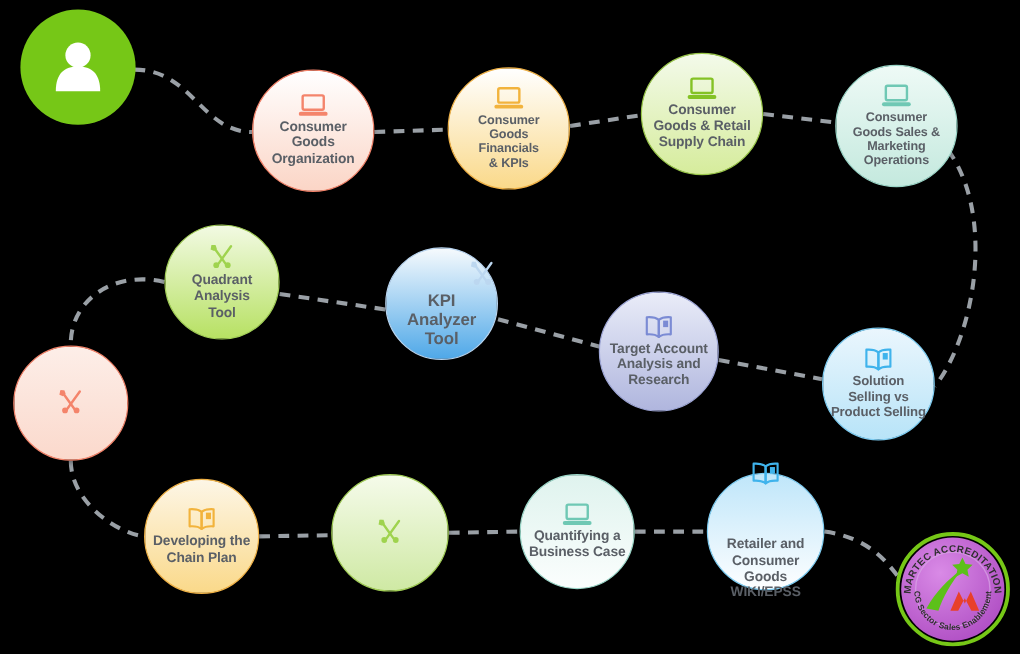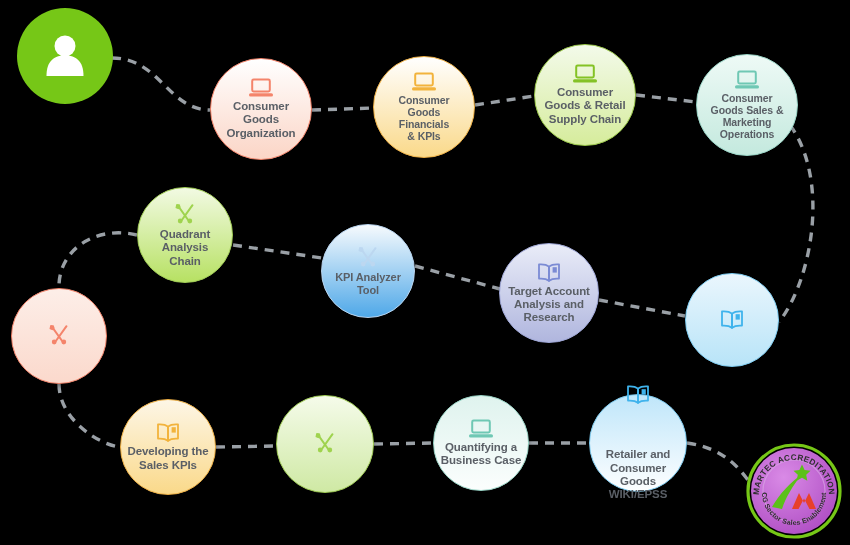--- a/index.html
+++ b/index.html
@@ -90,23 +90,23 @@
             <g stroke="#9fd34e" stroke-width="2" fill="none" stroke-linecap="round">
               <path d="M4.5 3.2 L15.5 18.5"></path>
               <path d="M19.5 3.2 L8.5 18.5"></path>
             </g>
             <path d="M3.2 2.2 l3.4 0 l1.1 3.0 l-2.2 2.0 l-3.0 -1.2 Z" fill="#9fd34e"></path>
             <circle cx="16.8" cy="19.0" r="2.4" fill="#9fd34e"></circle>
             <circle cx="7.2" cy="19.0" r="2.4" fill="#9fd34e"></circle>
           </svg></span>
         <span class="lbl" style="white-space: pre-line;">Quadrant
 Analysis
-Chain</span>
-      </div>
-      <div class="node" style="left: 321px; top: 224px; width: 94px; height: 94px; border: 1.6px solid rgb(184, 212, 239); background: linear-gradient(rgb(246, 250, 253) 0%, rgb(79, 168, 232) 100%); font-size: 11px;">
+Tool</span>
+      </div>
+      <div class="node" style="left: 321px; top: 206px; width: 94px; height: 94px; border: 1.6px solid rgb(184, 212, 239); background: linear-gradient(rgb(246, 250, 253) 0%, rgb(79, 168, 232) 100%); font-size: 14px; align-items: flex-end;">
         <span class="ico"><svg width="24" height="24" viewBox="0 0 24 24">
             <g stroke="#bcd7f0" stroke-width="2" fill="none" stroke-linecap="round">
               <path d="M4.5 3.2 L15.5 18.5"></path>
               <path d="M19.5 3.2 L8.5 18.5"></path>
             </g>
             <path d="M3.2 2.2 l3.4 0 l1.1 3.0 l-2.2 2.0 l-3.0 -1.2 Z" fill="#bcd7f0"></path>
             <circle cx="16.8" cy="19.0" r="2.4" fill="#bcd7f0"></circle>
             <circle cx="7.2" cy="19.0" r="2.4" fill="#bcd7f0"></circle>
           </svg></span>
         <span class="lbl" style="white-space: pre-line;">KPI Analyzer
@@ -125,20 +125,23 @@
 Research</span>
       </div>
       <div class="node" style="left: 685px; top: 273px; width: 94px; height: 94px; border: 1.6px solid rgb(127, 205, 242); background: linear-gradient(rgb(234, 246, 253) 0%, rgb(184, 228, 248) 100%); font-size: 11px;">
         <span class="ico"><svg width="26" height="21" viewBox="0 0 26 21">
             <g fill="none" stroke="#3fb3ec" stroke-width="1.8" stroke-linejoin="round">
               <path d="M13 4.6 C10.6 2.6 7.2 2.1 3 2.4 L3 16.6 C7.2 16.3 10.6 16.8 13 18.8 Z"></path>
               <path d="M13 4.6 C15.4 2.6 18.8 2.1 23 2.4 L23 16.6 C18.8 16.3 15.4 16.8 13 18.8 Z"></path>
             </g>
             <rect x="16.6" y="5.2" width="4.2" height="5.4" fill="#3fb3ec"></rect>
           </svg></span>
+        <span class="lbl" style="white-space: pre-line;">Solution
+Selling vs
+Product Selling</span>
       </div>
       <div class="node" style="left: 11px; top: 288px; width: 96px; height: 96px; border: 1.6px solid rgb(242, 131, 106); background: linear-gradient(rgb(253, 238, 232) 0%, rgb(251, 217, 204) 100%); font-size: 11.5px;">
         <span class="ico"><svg width="24" height="24" viewBox="0 0 24 24">
             <g stroke="#f4846b" stroke-width="2" fill="none" stroke-linecap="round">
               <path d="M4.5 3.2 L15.5 18.5"></path>
               <path d="M19.5 3.2 L8.5 18.5"></path>
             </g>
             <path d="M3.2 2.2 l3.4 0 l1.1 3.0 l-2.2 2.0 l-3.0 -1.2 Z" fill="#f4846b"></path>
             <circle cx="16.8" cy="19.0" r="2.4" fill="#f4846b"></circle>
             <circle cx="7.2" cy="19.0" r="2.4" fill="#f4846b"></circle>
@@ -146,21 +149,21 @@
       </div>
       <div class="node" style="left: 120px; top: 399px; width: 96px; height: 96px; border: 1.6px solid rgb(240, 178, 71); background: linear-gradient(rgb(253, 246, 230) 0%, rgb(250, 217, 138) 100%); font-size: 11.5px;">
         <span class="ico"><svg width="26" height="21" viewBox="0 0 26 21">
             <g fill="none" stroke="#f2b33c" stroke-width="1.8" stroke-linejoin="round">
               <path d="M13 4.6 C10.6 2.6 7.2 2.1 3 2.4 L3 16.6 C7.2 16.3 10.6 16.8 13 18.8 Z"></path>
               <path d="M13 4.6 C15.4 2.6 18.8 2.1 23 2.4 L23 16.6 C18.8 16.3 15.4 16.8 13 18.8 Z"></path>
             </g>
             <rect x="16.6" y="5.2" width="4.2" height="5.4" fill="#f2b33c"></rect>
           </svg></span>
         <span class="lbl" style="white-space: pre-line;">Developing the
-Sales KPIs</span>
+Chain Plan</span>
       </div>
       <div class="node" style="left: 276px; top: 395px; width: 98px; height: 98px; border: 1.6px solid rgb(162, 206, 87); background: linear-gradient(rgb(245, 251, 234) 0%, rgb(207, 233, 164) 100%); font-size: 11.5px;">
         <span class="ico"><svg width="24" height="24" viewBox="0 0 24 24">
             <g stroke="#9fd34e" stroke-width="2" fill="none" stroke-linecap="round">
               <path d="M4.5 3.2 L15.5 18.5"></path>
               <path d="M19.5 3.2 L8.5 18.5"></path>
             </g>
             <path d="M3.2 2.2 l3.4 0 l1.1 3.0 l-2.2 2.0 l-3.0 -1.2 Z" fill="#9fd34e"></path>
             <circle cx="16.8" cy="19.0" r="2.4" fill="#9fd34e"></circle>
             <circle cx="7.2" cy="19.0" r="2.4" fill="#9fd34e"></circle>

